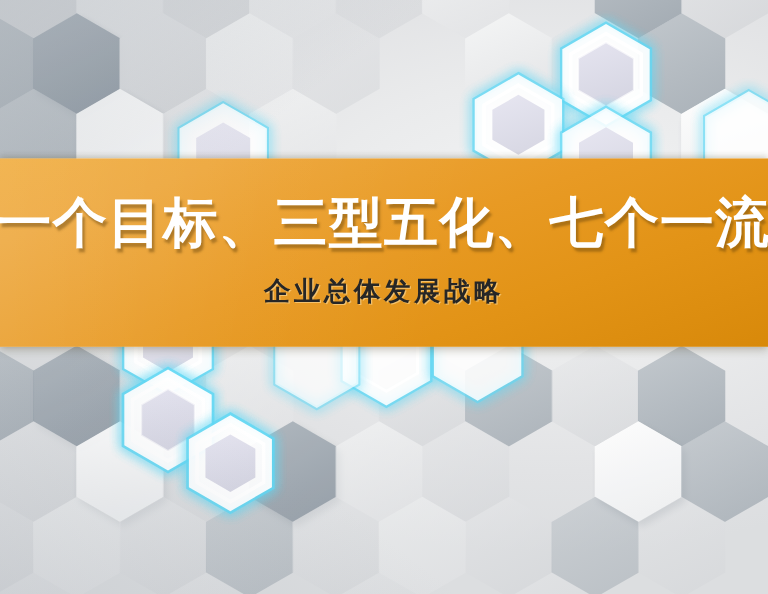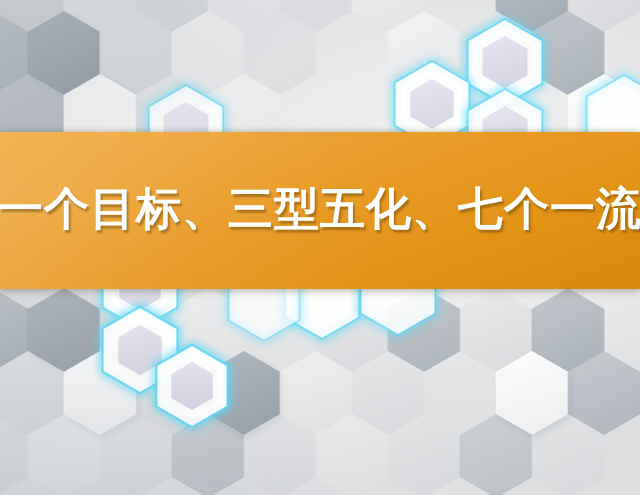--- a/index.html
+++ b/index.html
@@ -268,15 +268,16 @@
         </g>
       </g>
     </svg>
   </div>
 
   <div class="bg-vignette"></div>
 
   <div class="banner">
     <div class="banner-sheen"></div>
     <div class="headline">“一个目标、三型五化、七个一流”</div>
+    <div class="subhead">企业总体发展战略</div>
   </div>
 
 </div>
 
 </body></html>

